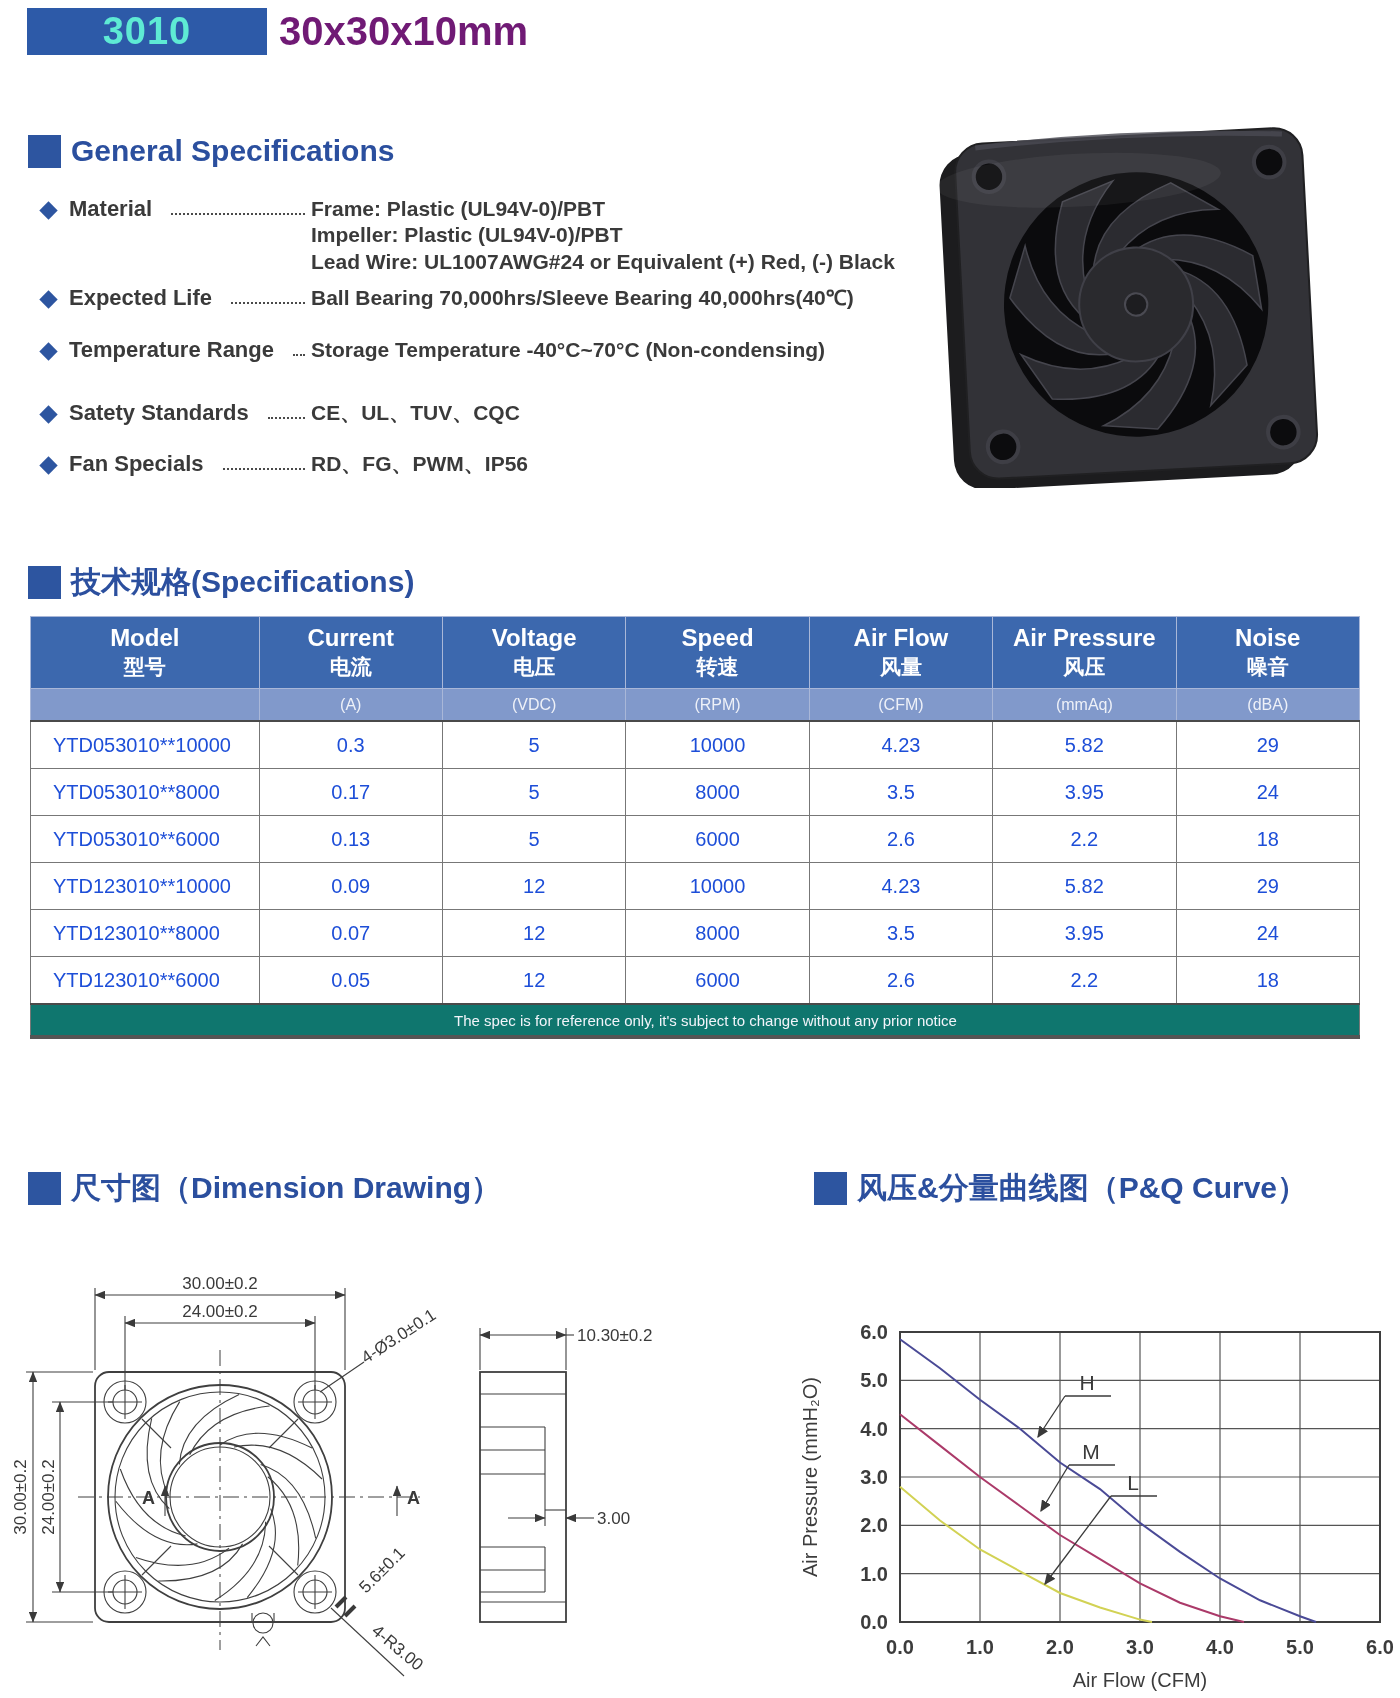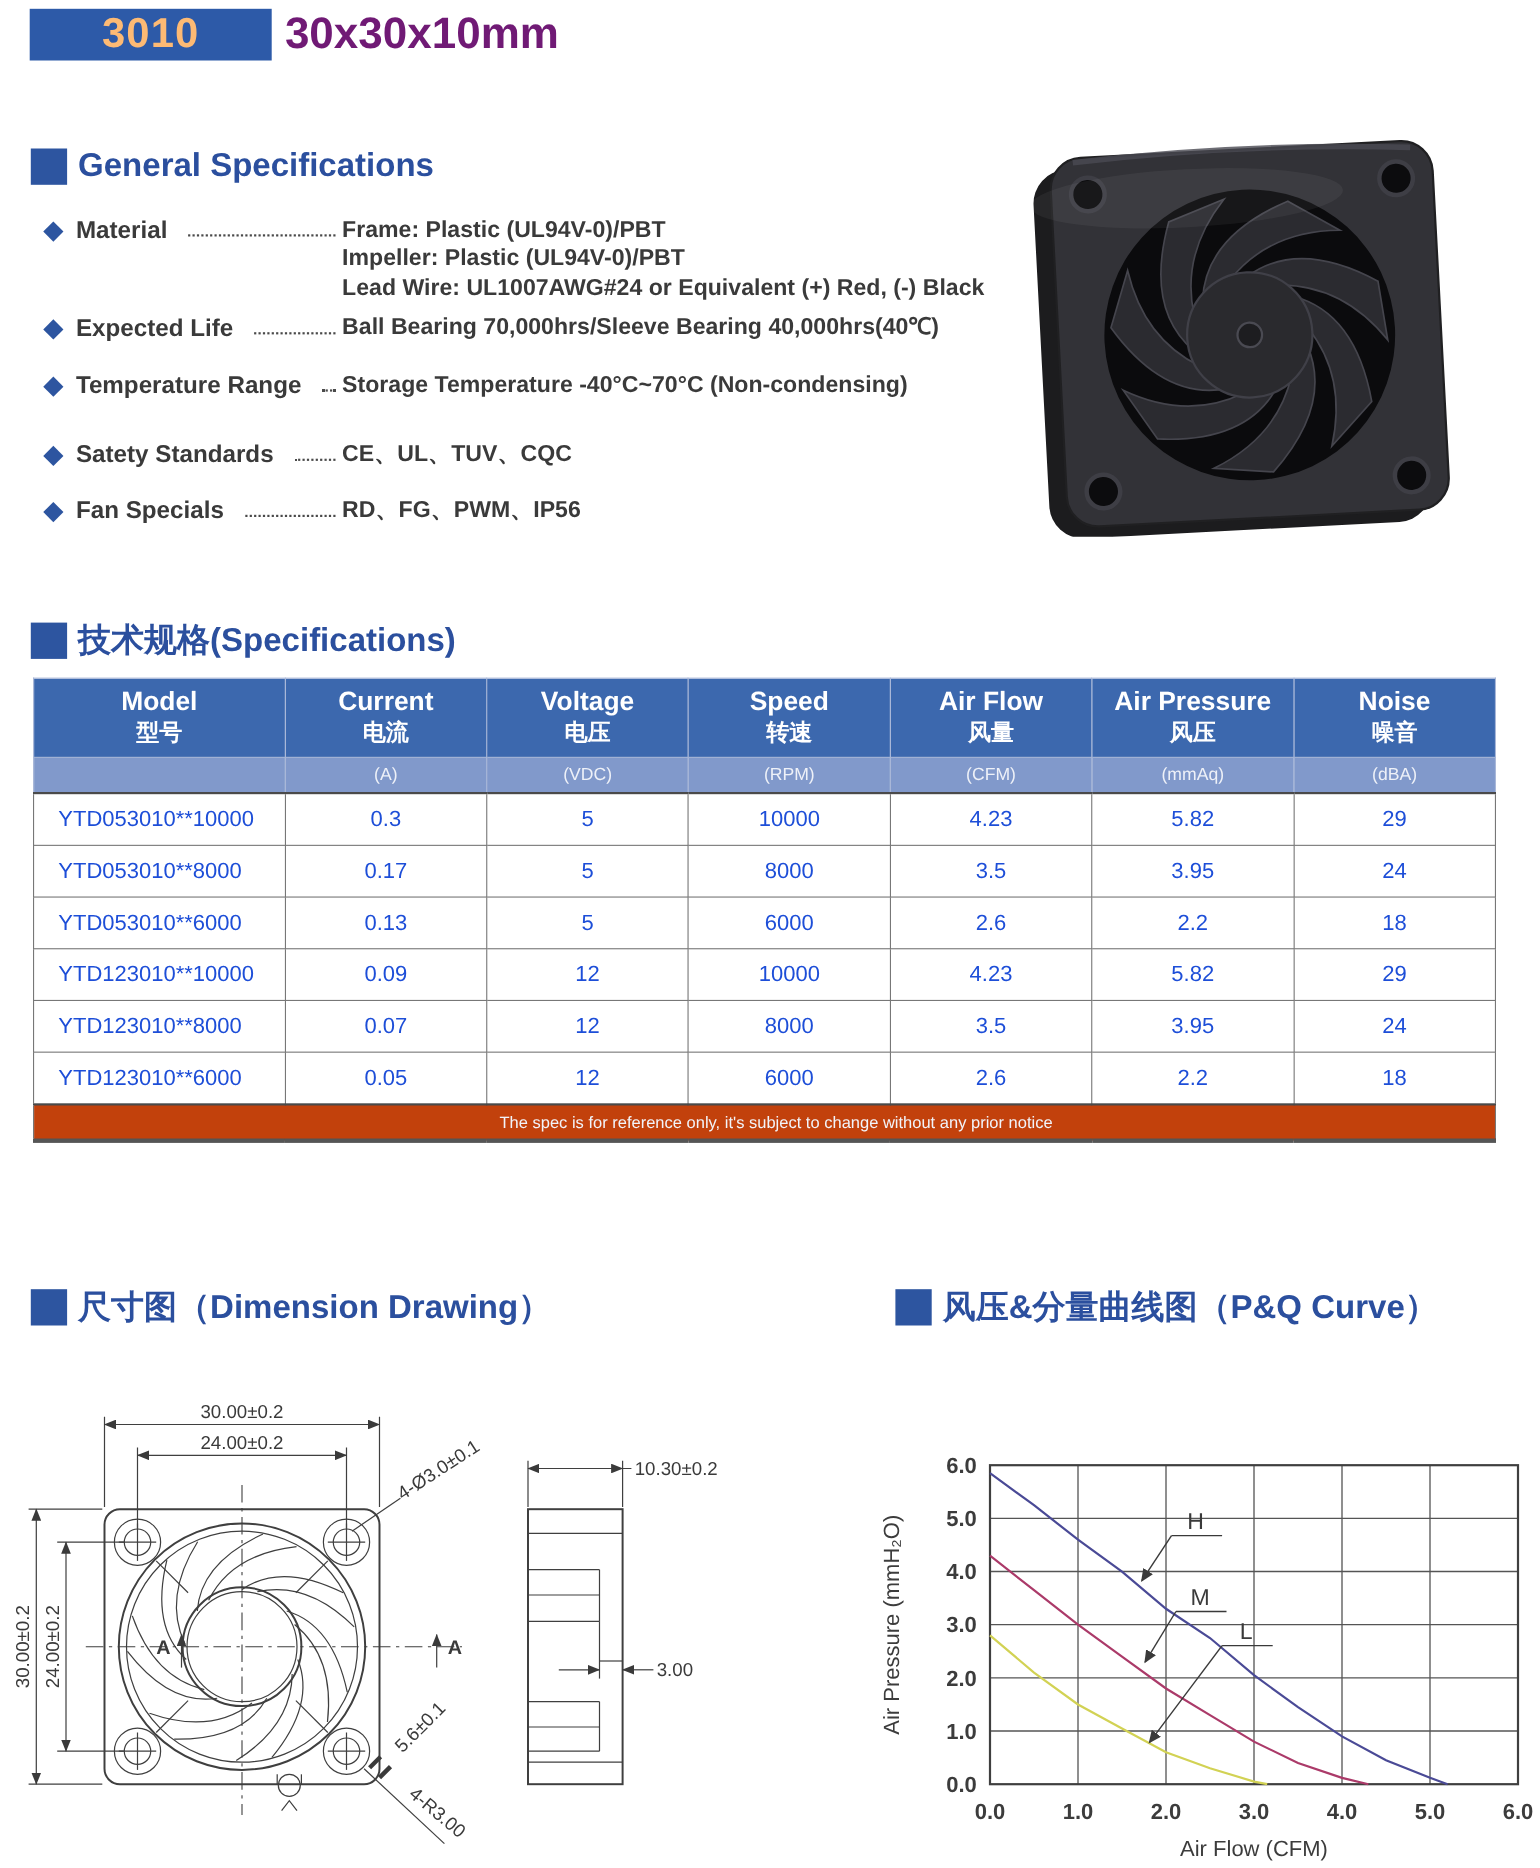--- a/index.html
+++ b/index.html
@@ -1,21 +1,21 @@
 <!DOCTYPE html>
 <html><head>
 <meta charset="utf-8">
 <style>
   html,body{margin:0;padding:0;background:#ffffff;}
   .page{position:relative;width:1400px;height:1698px;background:#fff;overflow:hidden;
         font-family:"Liberation Sans", sans-serif;color:#3a3a3a;}
 
   
   .brand-row{position:absolute;top:8px;left:27px;display:flex;align-items:center;}
-  .model-box{width:220px;height:47px;background:#2d5aa8;color:#fdba74;font-size:38px;font-weight:bold;
+  .model-box{width:240px;height:47px;background:#2d5aa8;color:#5eead4;font-size:38px;font-weight:bold;
              display:flex;align-items:center;justify-content:center;letter-spacing:1px;}
   .size-title{font-size:40px;font-weight:bold;color:#701a75;margin-left:12px;}
 
   
   .section-head{position:absolute;display:flex;align-items:center;}
   .sq{width:33px;height:33px;background:#2d55a0;margin-right:10px;flex:0 0 auto;}
   .section-title{font-size:30px;font-weight:bold;color:#2b4f9e;white-space:nowrap;}
 
   
   .spec-list{position:absolute;top:196px;left:30px;width:870px;}
@@ -40,21 +40,21 @@
   table.spec{border-collapse:collapse;width:100%;table-layout:fixed;}
   table.spec th{background:#3c68ae;color:#fff;font-weight:bold;border:1px solid #a9b7d8;
                 padding:6px 0 8px 0;}
   table.spec th .en{font-size:24px;line-height:1.25;}
   table.spec th .zh{font-size:21px;line-height:1.3;}
   table.spec tr.units td{background:#8199cb;color:#eef1f8;font-size:16px;text-align:center;
                 height:29px;border:1px solid #a9b7d8;border-bottom:2px solid #4a4a4a;}
   table.spec td{border:1px solid #777;}
   table.spec tbody td{height:44px;text-align:center;font-size:20px;color:#1d4ed8;background:#fff;}
   table.spec tbody td:first-child{text-align:left;padding-left:22px;}
-  table.spec tr.foot td{background:#c2410c;color:#f2f4fa;font-size:15px;text-align:center;
+  table.spec tr.foot td{background:#0f766e;color:#f2f4fa;font-size:15px;text-align:center;
                 height:28px;border-top:2px solid #4a4a4a;border-bottom:4px solid #555;}
 
   
   .drawing-svg{position:absolute;top:1222px;left:0px;}
   .chart-svg{position:absolute;top:1232px;left:755px;}
 
   
   svg{font-family:"Liberation Sans", sans-serif;}
   .dline{stroke:#3f3f3f;stroke-width:1.8;fill:none;}
   .tline{stroke:#3f3f3f;stroke-width:1.1;fill:none;}

